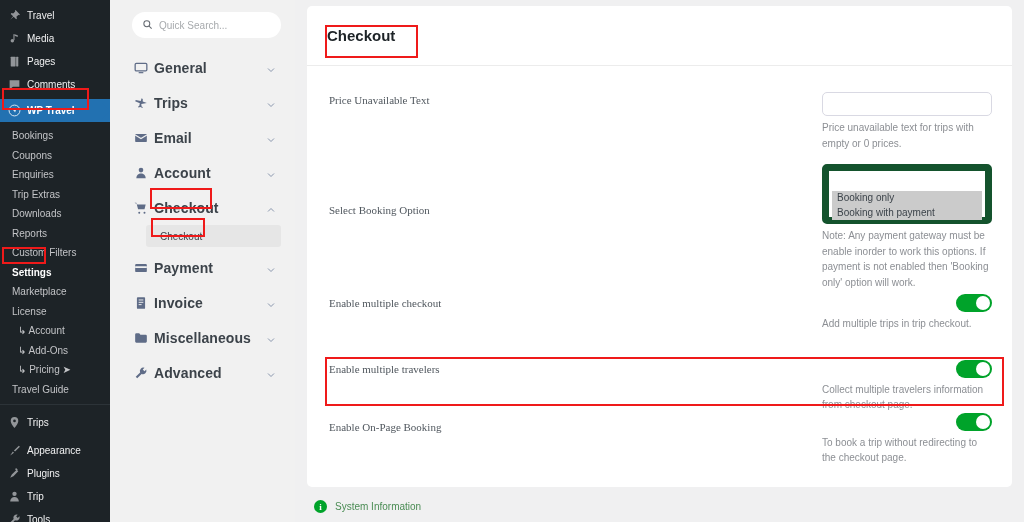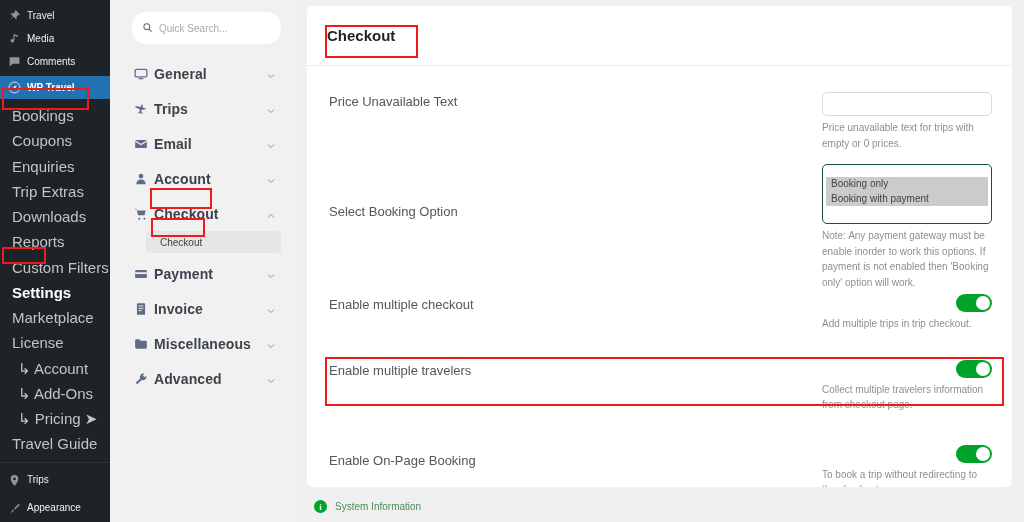--- a/index.html
+++ b/index.html
@@ -27,38 +27,38 @@
     display: flex; align-items: center; justify-content: center; opacity: .85; }
   .wp-item .ic svg { width: 13px; height: 13px; fill: #a7aaad; }
   .wp-item.active { background: #2271b1; color: #fff; font-weight: 600; }
   .wp-item.active .ic svg { fill: #fff; }
   .wp-item.active::after {
     content: ""; position: absolute; right: -8px; top: 50%;
     transform: translateY(-50%);
     border: 8px solid transparent; border-left-color: #2271b1;
   }
   .wp-sub {
-    display: block; font-size: 15px; color: #c3c4c7;
+    display: block; font-size: 10px; color: #c3c4c7;
     padding: 4px 6px 4px 12px; line-height: 1.15; white-space: nowrap;
   }
   .wp-sub.indent { padding-left: 18px; }
   .wp-sub.bold { color: #fff; font-weight: 700; }
   .wp-group-top { border-top: 1px solid #2c3338; margin-top: 5px; padding-top: 6px; }
 
   
   .annot { position: absolute; border: 2px solid #ef1a1a; pointer-events: none; z-index: 40; }
 
   
   .settings-nav {
     width: 185px; min-width: 185px; height: 522px;
     background: #f1f1f1; padding: 8px 12px 0 12px; position: relative;
   }
   .search-wrap {
     display: flex; align-items: center; gap: 6px;
-    background: #fff; border-radius: 14px; height: 32px;
+    background: #fff; border-radius: 14px; height: 26px;
     padding: 0 10px; margin: 4px 2px 12px 10px;
   }
   .search-wrap svg { width: 11px; height: 11px; fill: none; stroke: #646970; stroke-width: 2.2; }
   .search-wrap input {
     border: 0; outline: 0; background: transparent; width: 100%;
     font-family: "Liberation Sans", sans-serif; font-size: 10px; color: #50575e;
   }
   .search-wrap input::placeholder { color: #a7aaad; }
 
   .nav-row {
@@ -84,33 +84,33 @@
   .main { flex: 1; height: 522px; padding: 6px 12px 0 12px; position: relative; }
   .card {
     background: #fff; border-radius: 5px; height: 481px;
     position: relative; overflow: hidden;
   }
   .card-head { height: 60px; border-bottom: 1px solid #ececec; display: flex; align-items: center; padding-left: 20px; }
   .card-title { font-size: 15px; color: #1d2327; position: relative; }
 
   .row { display: flex; align-items: flex-start; padding: 0 20px 0 22px; position: relative; }
   .row .rlabel {
-    font-size: 13px; color: #50575e; flex: 1; padding-top: 2px;
+    font-size: 11px; color: #50575e; flex: 1; padding-top: 2px; font-family: Liberation Serif, serif;
   }
   .row .rctrl { width: 170px; flex: 0 0 170px; }
   .help { font-size: 10px; color: #8c8f94; line-height: 1.55; margin-top: 4px; }
 
   .txtinput {
     width: 100%; height: 24px; border: 1px solid #d9d9e3; border-radius: 5px;
     background: #fff; outline: 0; font-family: "Liberation Sans", sans-serif;
     font-size: 10px; color: #3c434a; padding: 0 8px;
   }
   .multisel {
-    width: 100%; height: 60px; border: 1px solid #14532d; border-radius: 5px;
-    background: #fff; padding: 12px 3px;
+    width: 100%; height: 60px; border: 7px solid #14532d; border-radius: 5px;
+    background: #fff; padding: 20px 3px;
   }
   .opt { font-size: 10px; color: #3c434a; line-height: 1.45; padding: 0 5px; }
   .opt.sel { background: #cbcbcb; }
 
   .toggle {
     width: 36px; height: 18px; border-radius: 10px; background: #00a32a;
     position: relative; display: inline-block; cursor: pointer;
   }
   .toggle::after {
     content: ""; position: absolute; width: 14px; height: 14px; border-radius: 50%;
@@ -147,20 +147,29 @@
     </div>
     <div class="wp-item">
       <span class="ic">
           <svg viewBox="0 0 24 24">
             <circle cx="8" cy="16" r="3.2"></circle>
             <rect x="10" y="4" width="2" height="11"></rect>
             <path d="M12 4l6 2v3l-6-2z"></path>
           </svg>
         </span>
       <span>Media</span>
+    </div>
+    <div class="wp-item">
+      <span class="ic">
+          <svg viewBox="0 0 24 24">
+            <rect x="5" y="3" width="9" height="18" rx="1"></rect>
+            <rect x="15" y="3" width="4" height="18" rx="1"></rect>
+          </svg>
+        </span>
+      <span>Pages</span>
     </div>
     <div class="wp-item">
       <span class="ic">
           <svg viewBox="0 0 24 24">
             <path d="M3 4h18v12H9l-6 5z"></path>
           </svg>
         </span>
       <span>Comments</span>
     </div>
 
@@ -416,21 +425,21 @@
       <div class="row" style="margin-top:28px">
         <div class="rlabel" style="padding-top:3px">Enable multiple travelers</div>
         <div class="rctrl">
           <div class="tgl-wrap">
               <span class="toggle"></span>
             </div>
           <div class="help">Collect multiple travelers information from checkout page.</div>
         </div>
       </div>
 
-      <div class="row" style="margin-top:32px">
+      <div class="row" style="">
         <div class="rlabel" style="padding-top:8px">Enable On-Page Booking</div>
         <div class="rctrl">
           <div class="tgl-wrap">
               <span class="toggle"></span>
             </div>
           <div class="help">To book a trip without redirecting to the checkout page.</div>
         </div>
       </div>
 
       <div class="annot" style="left:18px; top:19px; width:93px; height:33px;"></div>

